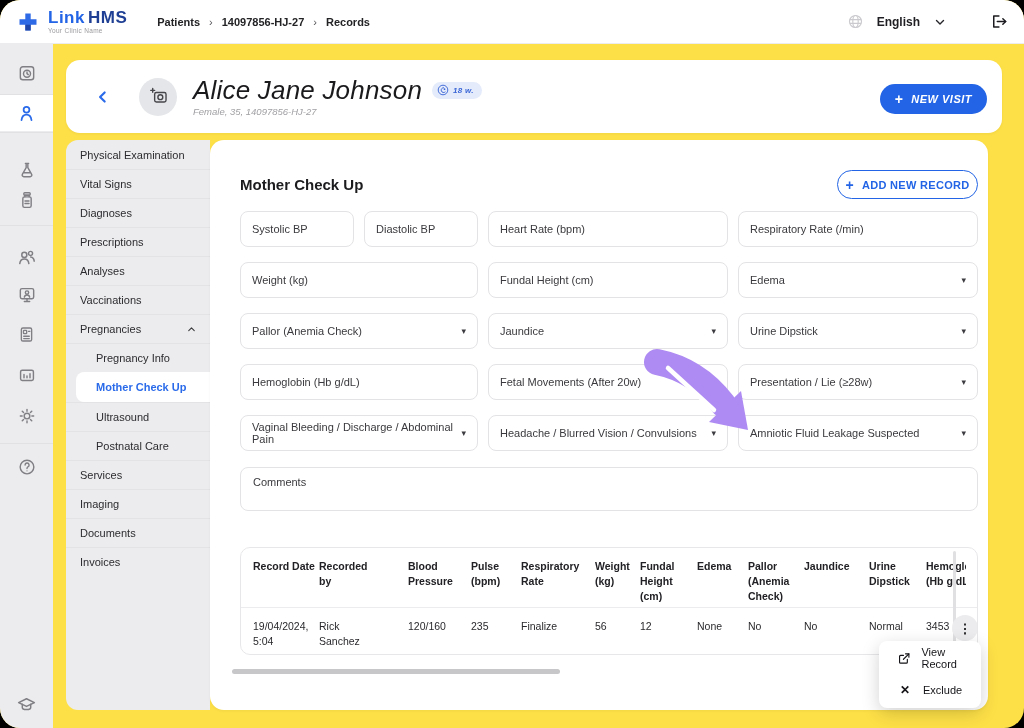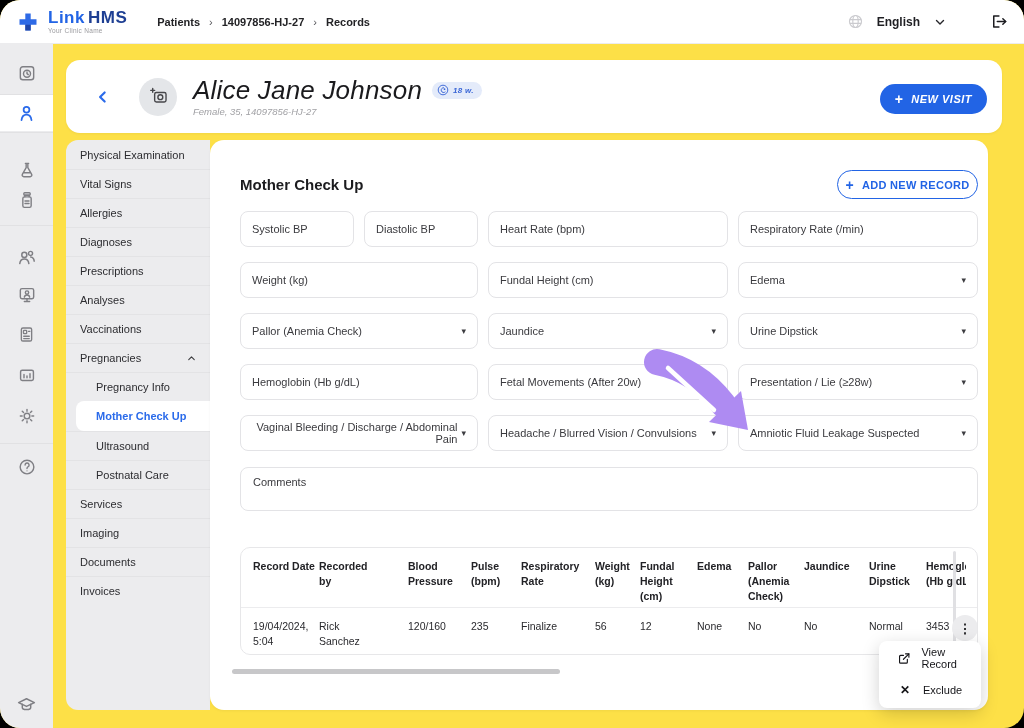--- a/index.html
+++ b/index.html
@@ -45,21 +45,21 @@
   .nav-row.sub { padding-left:30px; }
   .nav-row.active { background:#fff; border-radius:8px 0 0 8px; margin-left:10px; padding-left:20px; color:#2b6bea; font-weight:bold; border-top:none; height:30px; }
   .nav-caret { margin-left:auto; margin-right:13px; }
 
   
   .main-card { position:absolute; left:210px; top:140px; width:778px; height:570px; background:#fff; border-radius:14px; box-shadow:0 1px 3px rgba(16,24,40,.05); }
   .main-title { position:absolute; left:30px; top:36px; font-size:15px; font-weight:bold; color:#1c1c1f; }
   .add-record { position:absolute; left:627px; top:30px; width:141px; height:29px; border:1.5px solid #2264e5; border-radius:15px; display:flex; align-items:center; justify-content:center; gap:8px; color:#2264e5; font-size:11px; font-weight:bold; letter-spacing:.3px; background:#fff; cursor:pointer; }
 
   .form-area { position:absolute; left:30px; top:71px; width:738px; }
-  .frow { display:flex; margin-bottom:15px;text-align:right; }
+  .frow { display:flex; margin-bottom:15px; }
   .field { position:relative; height:36px; border:1px solid #e3e3e6; border-radius:8px; background:#fff; display:flex; align-items:center; padding:0 11px; font-size:11px; color:#3a3a3e; margin-right:10px; }
   .frow .field:last-child { margin-right:0; }
   .wA { width:114px; } .wB { width:238px; } .wC { width:240px; }
   .dd { margin-left:auto; font-size:9px; color:#3c3c40; padding-left:4px; }
 
   .comments { position:absolute; left:30px; top:327px; width:738px; height:44px; border:1px solid #e3e3e6; border-radius:8px; padding:8px 12px; font-size:11px; color:#3a3a3e; }
 
   
   .rtable { position:absolute; left:30px; top:407px; width:738px; height:108px; border:1px solid #e7e7e9; border-radius:10px; background:#fff; overflow:hidden; }
   .thead { display:flex; height:60px; border-bottom:1px solid #ececee; padding-top:11px; font-size:10.5px; font-weight:bold; color:#222226; line-height:15px; }
@@ -248,23 +248,20 @@
       <span>NEW VISIT</span>
     </div>
   </div>
 
   <div class="nav-panel">
     <div class="nav-row">
         <span>Physical Examination</span>
       </div>
     <div class="nav-row">
         <span>Vital Signs</span>
-      </div>
-    <div class="nav-row">
-        <span>Allergies</span>
       </div>
     <div class="nav-row">
         <span>Diagnoses</span>
       </div>
     <div class="nav-row">
         <span>Prescriptions</span>
       </div>
     <div class="nav-row">
         <span>Analyses</span>
       </div>

